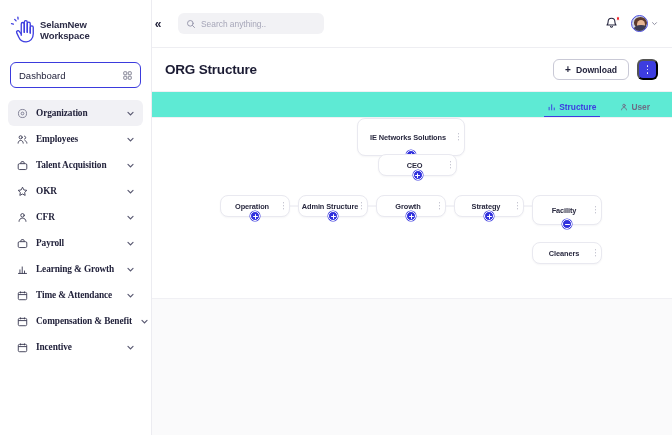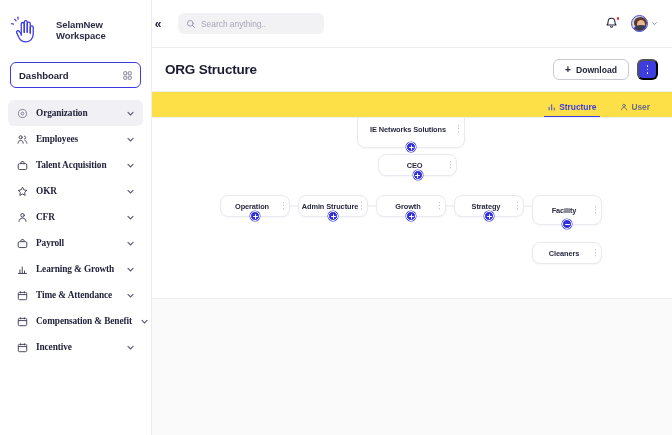--- a/index.html
+++ b/index.html
@@ -11,31 +11,31 @@
   }
   .app { position: relative; width: 672px; height: 435px; display: flex; background:#f7f7f8; }
 
   
   .sidebar {
     width: 152px; height: 435px; background:#ffffff;
     border-right: 1px solid #ececf1;
     display: flex; flex-direction: column;
     flex: 0 0 152px;
   }
-  .brand { display:flex; align-items:center; gap:16px; padding: 12px 0 10px 10px; height:58px; }
+  .brand { display:flex; align-items:center; gap:0; padding: 12px 0 10px 10px; height:58px; }
   .brand-logo { width: 30px; height: 28px; flex:0 0 30px; }
   .brand-text { font-size: 9.5px; font-weight: 700; color:#2b2b45; line-height: 11px; letter-spacing:-0.1px; }
 
   .dash-box {
     margin: 4px 10px 12px 10px;
     height: 26px; border: 1.3px solid #3b3bdd; border-radius: 6px;
     display:flex; align-items:center; justify-content:space-between;
     padding: 0 8px; background:#fff;
   }
-  .dash-label { font-size: 9.5px; font-weight: 700; color:#23233c; }
+  .dash-label { font-size: 9.5px; font-weight: 400; color:#23233c; }
 
   .nav { padding: 0 8px; }
   .nav-item {
     display:flex; align-items:center; gap:8px;
     height: 26px; padding: 0 8px; border-radius: 6px;
     margin-bottom: 0px;
     position:relative;
   }
   .nav-item + .nav-item { margin-top: 0px; }
   .nav-item.active { background:#f1f1f5; }
@@ -92,21 +92,21 @@
   }
   .btn-download .plus { font-size:10px; font-weight:700; line-height:1; color:#23233c;}
   .btn-more {
     width:21px; height:21px; border-radius:6px; background:#3d3de0; margin-left:8px;
     display:flex; align-items:center; justify-content:center; color:#fff;
   }
   .dots-v { display:flex; flex-direction:column; gap:1.6px; align-items:center; }
   .dots-v i { width:1.9px; height:1.9px; border-radius:50%; background:currentColor; display:block; }
 
   .tabrow {
-    background:#fde047; height:26px; display:flex; align-items:flex-end;
+    background:#5eead4; height:26px; display:flex; align-items:flex-end;
     justify-content:flex-end; padding-right:18px; flex:0 0 26px;
     border-bottom:1px solid #f0f0f4;
   }
   .tab {
     display:flex; align-items:center; gap:3px; font-size:8.4px; font-weight:600;
     color:#6d6d85; padding: 0 4px 4px 4px; margin-left:16px; border-bottom:1.6px solid transparent;
   }
   .tab.active { color:#3d3de0; border-bottom-color:#3d3de0; }
   .tab-ico { width:8px; height:8px; display:block; }
   .tab-ico svg { width:8px; height:8px; display:block; }
@@ -417,21 +417,21 @@
 
           <path d="M103 100 L103 94 Q103 88 109 88 L409 88 Q415 88 415 94 L415 100"></path>
           <path d="M181 88 L181 100"></path>
           <path d="M259 88 L259 100"></path>
           <path d="M337 88 L337 100"></path>
 
           <path d="M415 124 L415 136"></path>
         </g>
       </svg>
 
-      <div class="node" style="left:357px; top:152px; width:108px; height:38px; transform:translate(-152px,-160px);">
+      <div class="node" style="left:357px; top:160px; width:108px; height:38px; transform:translate(-152px,-160px);">
         <span class="node-label">IE Networks Solutions</span>
         <span class="node-dots dots-v">
             <i></i>
             <i></i>
             <i></i>
           </span>
         <span class="node-badge" style="left:50%; bottom:-5px; margin-left:-5px;">
           <span class="badge-glyph">
               <span class="h"></span>
               <span class="v"></span>

